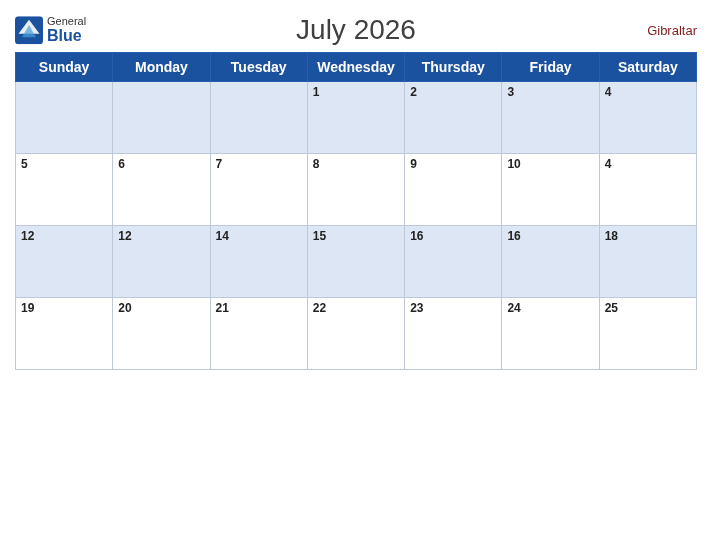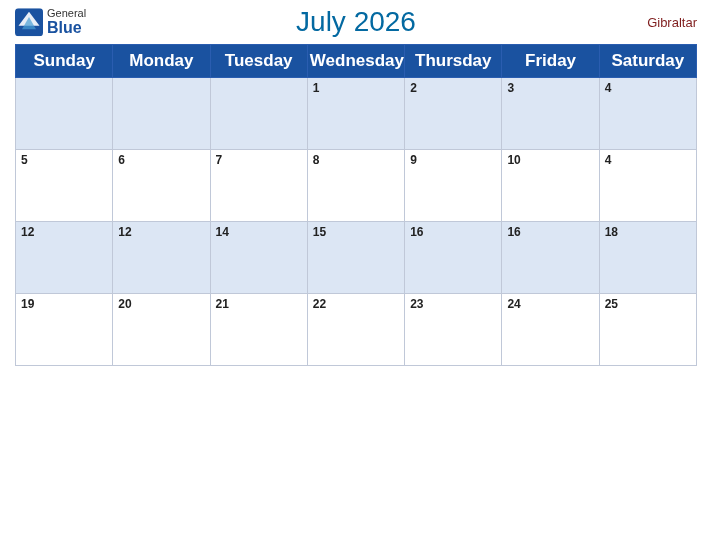--- a/index.html
+++ b/index.html
@@ -7,21 +7,21 @@
       font-family: Arial, sans-serif;
       background: #fff;
       width: 712px;
       height: 550px;
       overflow: hidden;
     }
     .calendar-wrapper {
       width: 712px;
       height: 550px;
       background: #fff;
-      padding: 6px 15px 10px 15px;
+      padding: 14px 15px 10px 15px;
     }
     .calendar-header {
       display: flex;
       align-items: center;
       justify-content: center;
       position: relative;
       margin-bottom: 6px;
     }
     .logo-area {
       position: absolute;
@@ -42,41 +42,41 @@
       color: #1a52a0;
       font-weight: bold;
       line-height: 1.1;
     }
     .logo-icon {
       width: 28px;
       height: 28px;
     }
     .calendar-title {
       font-size: 28px;
-      color: #0369a1;
+      color: #404040;
       font-weight: normal;
       text-align: center;
     }
     .country-label {
       position: absolute;
       right: 0;
       top: 50%;
       transform: translateY(-50%);
       font-size: 13px;
       color: #7f1d1d;
     }
     .calendar-table {
       width: 100%;
       border-collapse: collapse;
       table-layout: fixed;
     }
     .calendar-table thead tr th {
       background-color: #1a52a0;
       color: #fff;
-      font-size: 17px;
+      font-size: 14px;
       font-weight: 600;
       text-align: center;
       padding: 6px 2px;
       border: 1px solid #2a5db0;
     }
     .calendar-table tbody tr td {
       border: 1px solid #c0c8d8;
       vertical-align: top;
       height: 72px;
       padding: 3px 5px;

